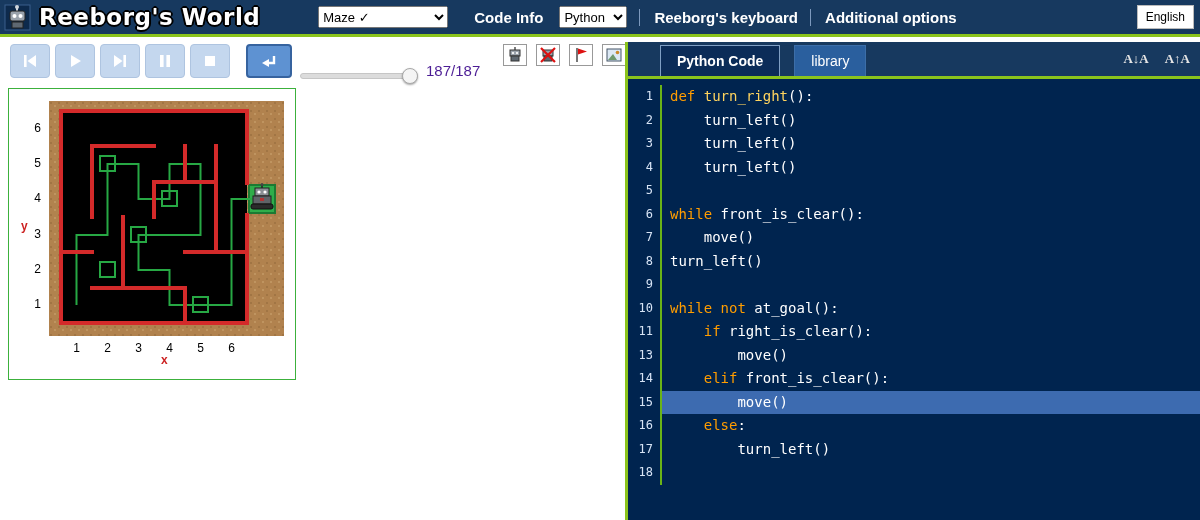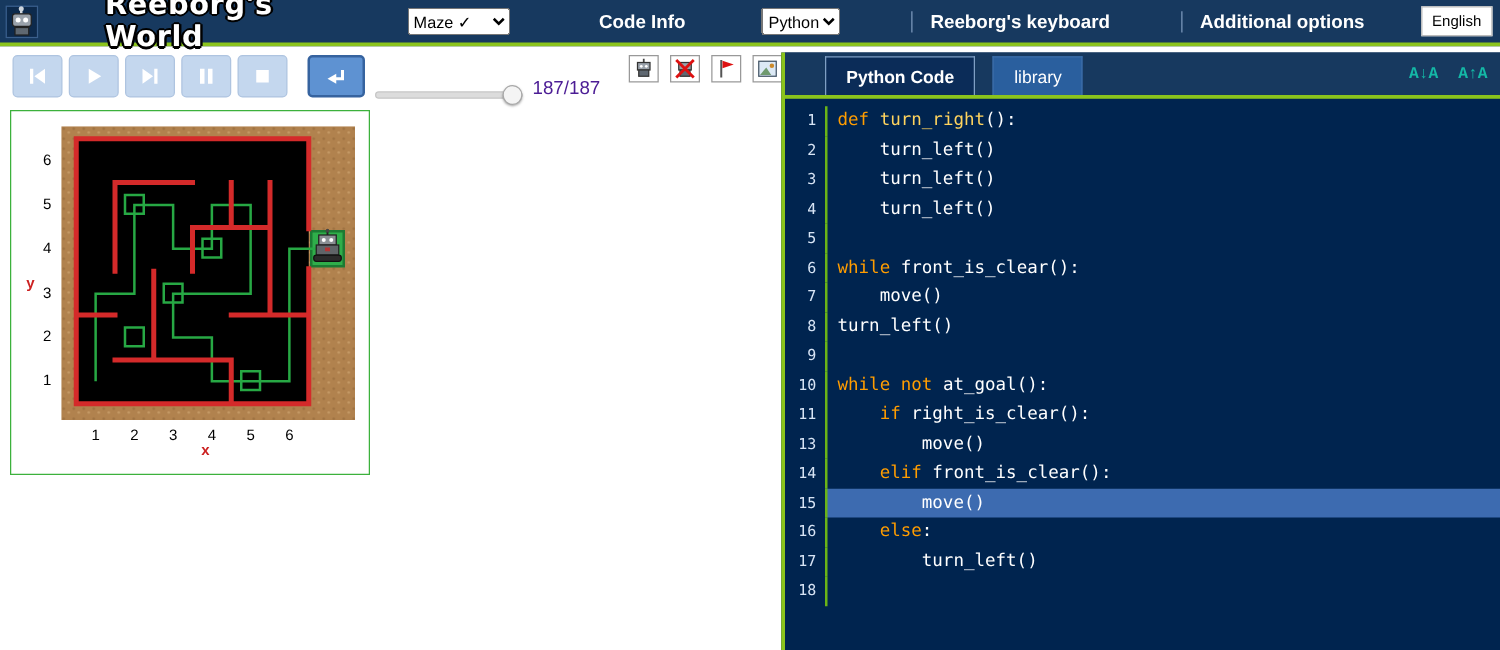--- a/index.html
+++ b/index.html
@@ -1,28 +1,28 @@
 <!DOCTYPE html>
 <html><head>
 <meta charset="utf-8">
 <style>
   * { box-sizing: border-box; }
   body { margin:0; width:1200px; height:520px; font-family:"Liberation Sans",sans-serif; background:#ffffff; overflow:hidden; }
   .page { position:relative; width:1200px; height:520px; }
 
   
-  .hdr { position:absolute; top:0; left:0; right:0; height:37px; background:#17395f; border-bottom:3px solid #8bc41c; display:flex; align-items:center;gap:45px; }
+  .hdr { position:absolute; top:0; left:0; right:0; height:37px; background:#17395f; border-bottom:3px solid #8bc41c; display:flex; align-items:center; }
   .logo { width:27px; height:27px; margin-left:4px; flex:none; }
   .app-title { font-size:23px; font-weight:bold; color:#fff; margin-left:8px; letter-spacing:.5px; font-family:"DejaVu Sans",sans-serif;
     text-shadow:2px 0 #000,-2px 0 #000,0 2px #000,0 -2px #000,1px 1px #000,-1px -1px #000,1px -1px #000,-1px 1px #000; }
   select { height:22px; font-size:13px; font-family:"Liberation Sans",sans-serif; }
   .sel-world { margin-left:58px; width:130px; }
   .hbtn { color:#fff; font-weight:bold; font-size:15px; cursor:pointer; white-space:nowrap; }
   .m-worldinfo { margin-left:26px; }
-  .sel-lang { margin-left:16px; width:88px;text-align:right; }
+  .sel-lang { margin-left:16px; width:68px; }
   .sep { margin-left:12px; padding-left:14px; border-left:1px solid #7d99bd; }
   .english { margin-left:auto; margin-right:6px; background:#fff; color:#000; font-size:12px; padding:4px 8px; border:1px solid #bbb; cursor:pointer; }
 
   
   .toolbar { position:absolute; top:42px; left:0; width:620px; height:46px; }
   .pb { position:absolute; top:2px; left:10px; display:flex; gap:5px; }
   .pbtn { width:40px; height:34px; background:#c4d7ee; border:1px solid #aec4e0; border-radius:4px; display:flex; align-items:center; justify-content:center; cursor:pointer; }
   .enterbtn { position:absolute; left:246px; top:2px; width:46px; height:34px; background:#5e92d2; border:2px solid #36639f; border-radius:4px; display:flex; align-items:center; justify-content:center; cursor:pointer; }
   .slider { position:absolute; left:300px; top:26px; width:118px; height:16px; cursor:pointer; }
   .track { position:absolute; top:5px; left:0; right:0; height:6px; background:#dcdcdc; border:1px solid #c6c6c6; border-radius:3px; }
@@ -41,21 +41,21 @@
   .y-name { left:12px; top:130px; }
   .x-name { left:152px; top:264px; }
 
   
   .editor { position:absolute; left:625px; top:42px; width:575px; height:478px; background:#00244f; border-left:3px solid #8bc41c; }
   .tabs { height:37px; background:#17395f; border-bottom:3px solid #8bc41c; display:flex; align-items:flex-end; padding-left:32px; position:relative;text-align:right; }
   .tab { color:#fff; font-size:14px; padding:7px 16px; cursor:pointer; }
   .tab.active { font-weight:bold; background:#0b2c58; border:1px solid #7f9fc4; border-bottom:none; }
   .tab.lib { background:#2a5f9e; margin-left:14px; border:1px solid #3c6ea8; border-bottom:none; }
   .fontbtns { position:absolute; right:10px; top:9px; display:flex; gap:16px; }
-  .fbtn { color:#14b8a6; font-size:13px; font-weight:bold; cursor:pointer; font-family:Liberation Mono, monospace; }
+  .fbtn { color:#e5e5e5; font-size:13px; font-weight:bold; cursor:pointer; font-family:Liberation Serif, serif; }
   .codearea { padding-top:6px; font-family:"DejaVu Sans Mono",monospace; font-size:14px; }
   .crow { display:flex; height:23.5px; line-height:23.5px; }
   .ln { width:32px; text-align:right; padding-right:7px; color:#d7e4f5; font-size:12px; flex:none; }
   .ct { flex:1; border-left:2px solid #6ab417; padding-left:8px; color:#fff; white-space:pre; }
   .ct.hl { background:#3d6bb0; }
   .seg-k { color:#ff9d00; }
   .seg-f { color:#ffd45e; }
   .seg-p { color:#ffffff; }
 </style>
 </head>

